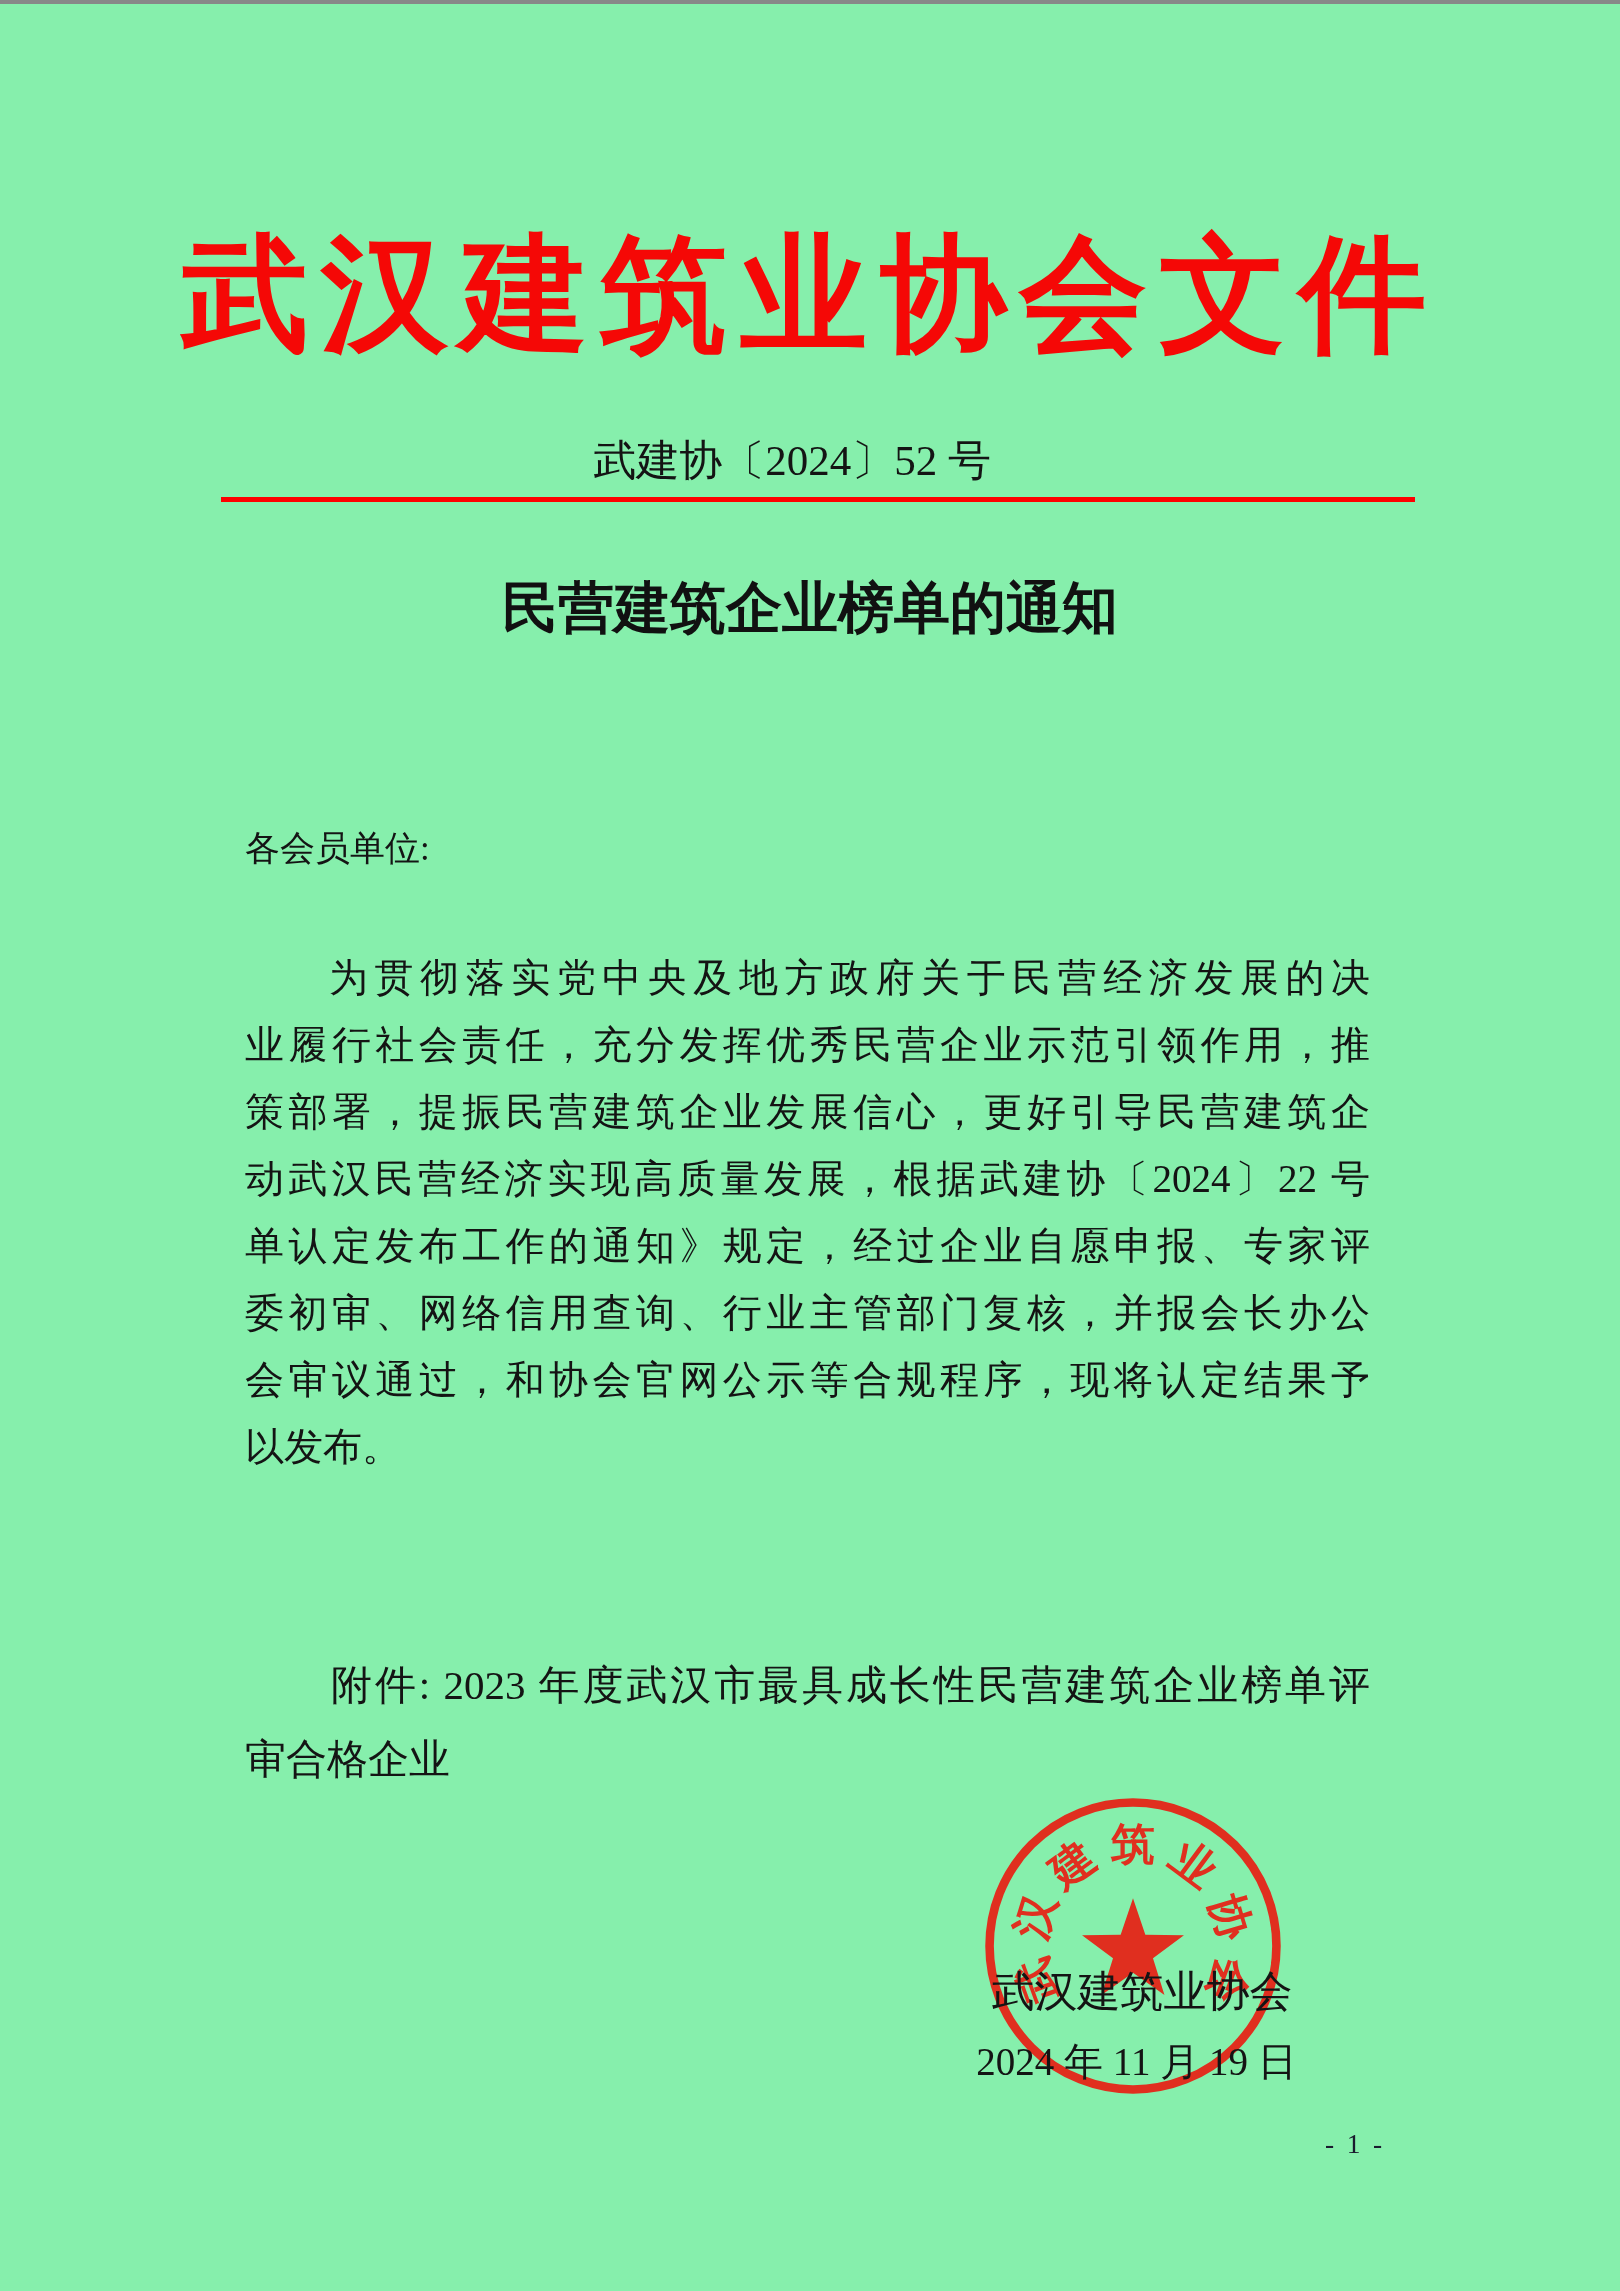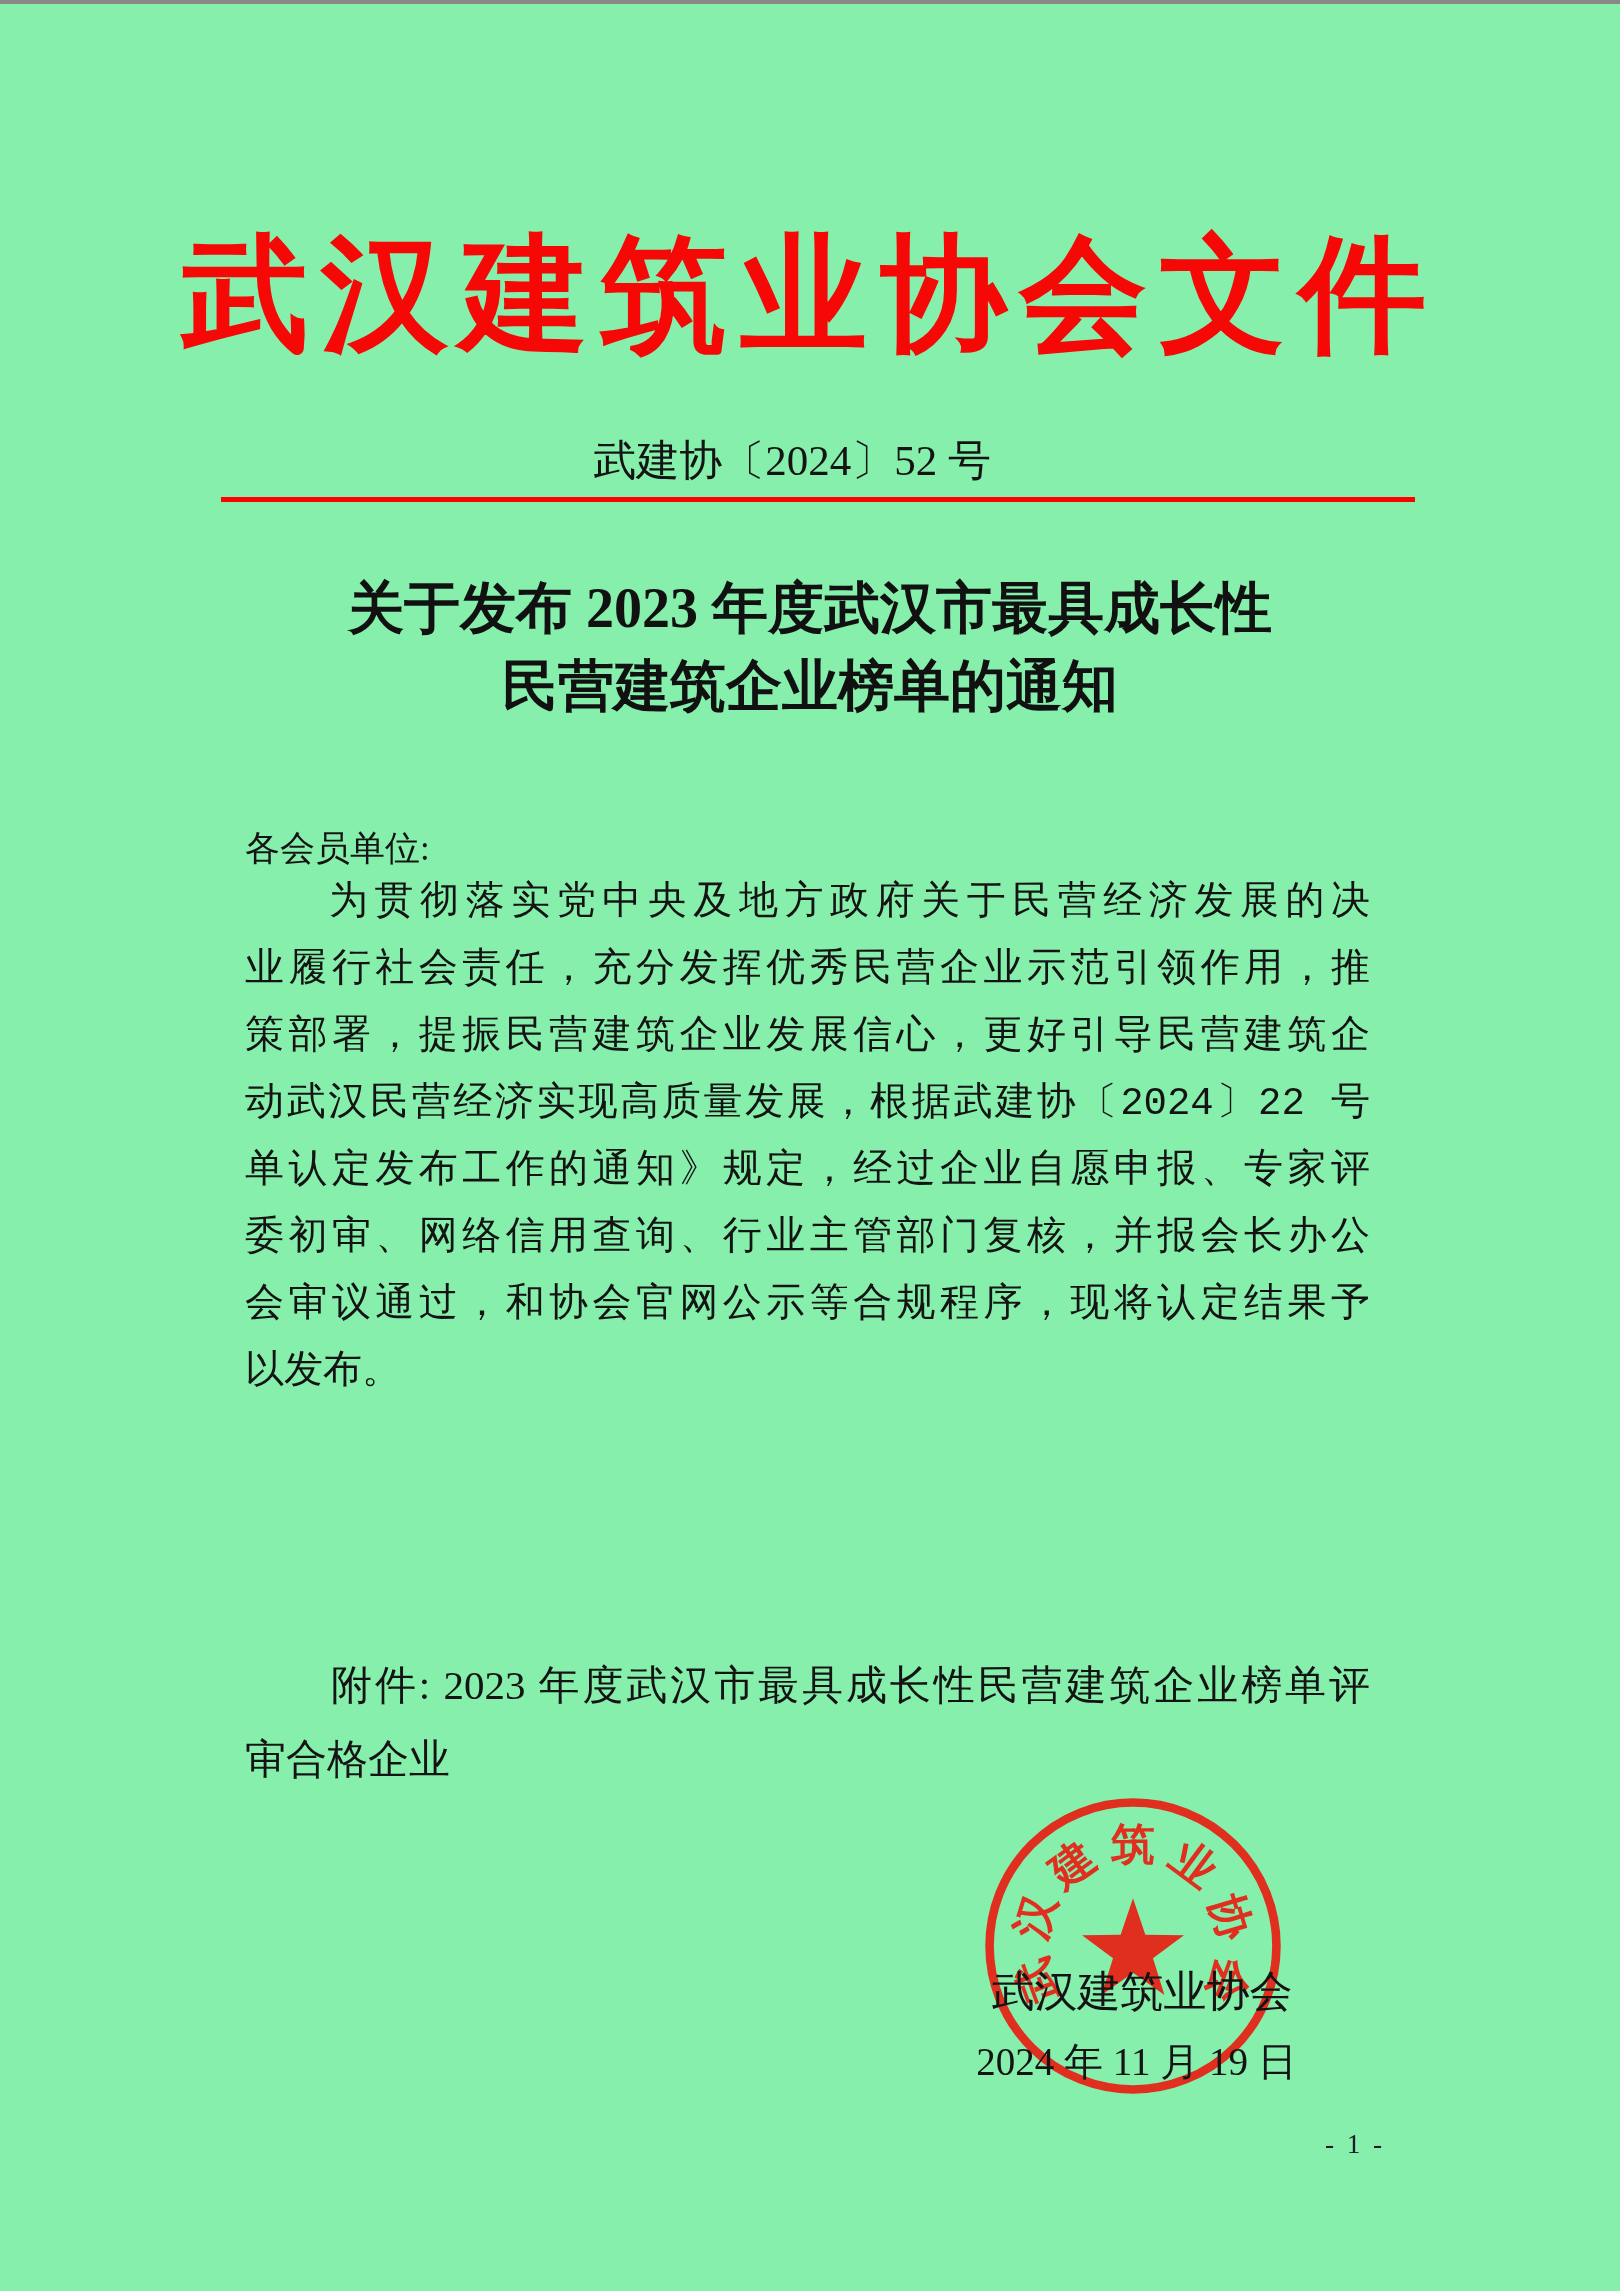--- a/index.html
+++ b/index.html
@@ -61,25 +61,24 @@
     position: absolute;
     top: 819px;
     left: 245px;
     width: 1125px;
     font-size: 35px;
     line-height: 51px;
     white-space: nowrap;
   }
   .paragraph {
     position: absolute;
-    top: 866px;
+    top: 940px;
     left: 245px;
     width: 1125px;
     font-size: 39px;
-    font-family: Liberation Mono, monospace;
   }
   .paragraph .line {
     height: 67px;
     line-height: 67px;
     overflow: hidden;
     white-space: nowrap;
   }
   .line.justify {
     text-align: justify;
     text-align-last: justify;
@@ -151,21 +150,20 @@
 
 <div class="page">
 
   <div class="org-title">武汉建筑业协会文件</div>
 
   <div class="doc-number">武建协〔2024〕52 号</div>
 
   <div class="red-divider"></div>
 
   <div class="notice-title">
-    <div>关于发布 2023 年度武汉市最具成长性</div>
     <div>民营建筑企业榜单的通知</div>
   </div>
 
   <div class="salutation">各会员单位:</div>
 
   <div class="paragraph">
     <div class="line justify indent">为贯彻落实党中央及地方政府关于民营经济发展的决</div>
     <div class="line justify">业履行社会责任，充分发挥优秀民营企业示范引领作用，推</div>
     <div class="line justify">策部署，提振民营建筑企业发展信心，更好引导民营建筑企</div>
     <div class="line justify">动武汉民营经济实现高质量发展，根据武建协〔2024〕22 号</div>

